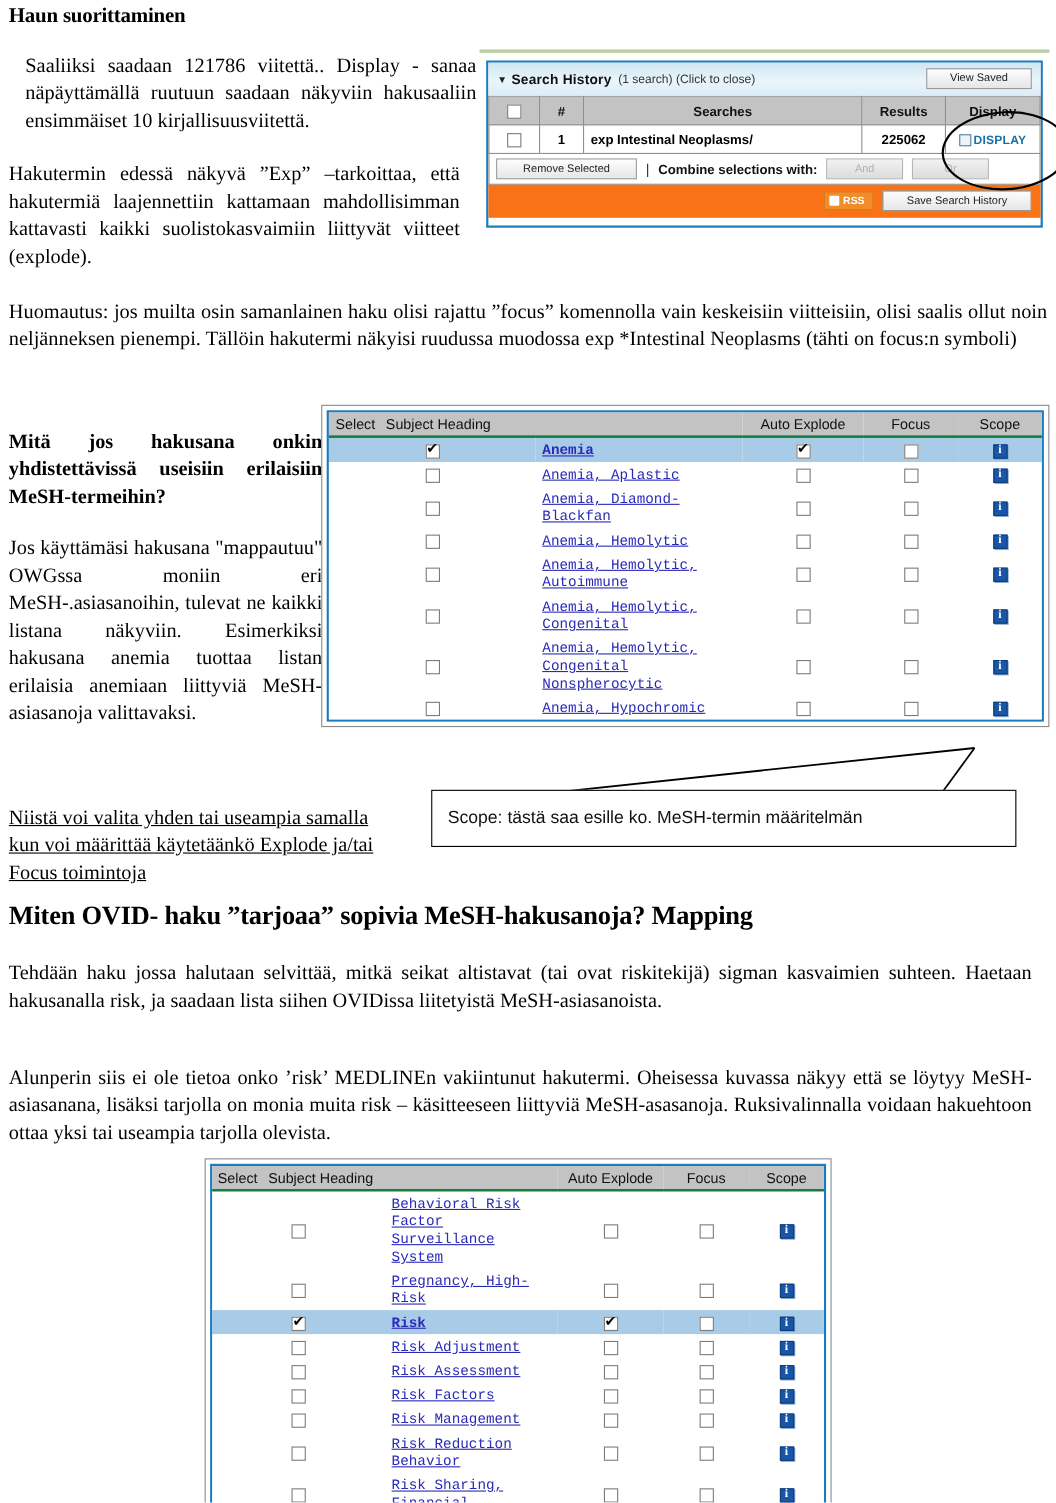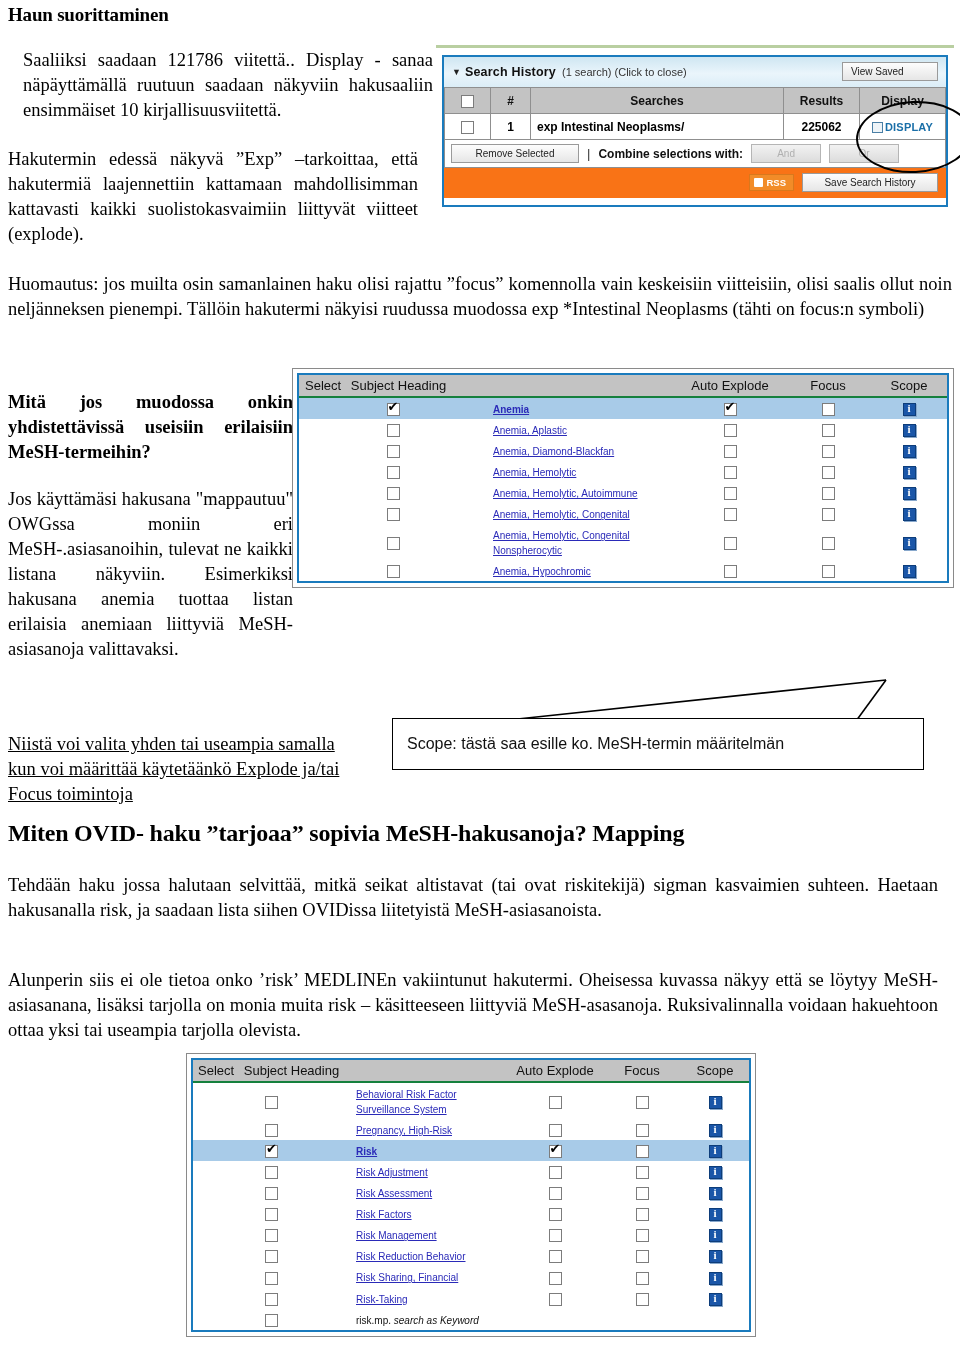--- a/index.html
+++ b/index.html
@@ -56,21 +56,21 @@
   .sh-title{ font-weight:bold; font-size:12.5px; color:#111; letter-spacing:0.2px;}
   .sh-sub{ font-size:11px; color:#333; margin-left:6px; }
   .btn-3d{
     background:linear-gradient(to bottom,#fdfdfd,#e6e6e6);
     border:1px solid #9a9a9a;
     font-size:10px; color:#222;
     padding:3px 8px;
     font-family:"Liberation Sans", sans-serif;
     white-space:nowrap;
   }
-  .sh-viewsaved{ position:absolute; right:8px; top:5px; width:96px; text-align:left; }
+  .sh-viewsaved{ position:absolute; right:8px; top:5px; width:96px; text-align:center; }
 
   .sh-table{ width:100%; border-collapse:collapse; table-layout:fixed; }
   .sh-table th, .sh-table td{
     border:1px solid #8f8f8f;
     font-size:12px; height:26px; padding:0 6px;
   }
   .sh-table th{
     background:#c3c3c3; font-weight:bold; color:#111; font-size:12px;
   }
   .sh-table td{ background:#fff; }
@@ -137,22 +137,22 @@
     border-bottom:2px solid #15803d;
     font-family:"Liberation Sans", sans-serif;
   }
   .mesh-tbl td{
     padding:3px 6px; font-size:13px; background:#fff;
     font-family:"Liberation Sans", sans-serif;
     vertical-align:middle;
   }
   .mesh-tbl tr.sel td{ background:#a8cbe8; }
   .mesh-term{
-    color:#2a2ab8; text-decoration:underline; font-size:10px;
-    font-family:Liberation Sans, sans-serif;
+    color:#2a2ab8; text-decoration:underline; font-size:13px;
+    font-family:Liberation Mono, monospace;
   }
   .mesh-term.boldsel{ font-weight:bold; }
   .mesh-term.plain{ color:#111; text-decoration:none; }
   .mesh-term.plain i{ font-style:italic; }
   .c-sel{ width:40px; text-align:center; }
   .c-ae{ width:110px; text-align:center; }
   .c-fo{ width:86px; text-align:center; }
   .c-sc{ width:76px; text-align:center; }
   th.c-ae, th.c-fo, th.c-sc{ text-align:center; }
   .scope-ico{
@@ -238,21 +238,21 @@
         </span>
         <span class="btn-3d" style="width:136px; text-align:center;">Save Search History</span>
       </div>
     </div>
 
     <div class="ellipse-annot" style="left:420px; top:53px; width:116px; height:72px; transform:rotate(-3deg);"></div>
   </div>
 
   <div class="body-text" style="left:8px; top:272px; width:944px;">Huomautus: jos muilta osin samanlainen haku olisi rajattu ”focus” komennolla vain keskeisiin viitteisiin, olisi saalis ollut noin neljänneksen pienempi. Tällöin hakutermi näkyisi ruudussa muodossa exp *Intestinal Neoplasms (tähti on focus:n symboli)</div>
 
-  <div class="body-text" style="left:8px; top:390px; width:285px; font-weight:bold;">Mitä jos muodossa onkin yhdistettävissä useisiin erilaisiin MeSH-termeihin?</div>
+  <div class="body-text" style="left:8px; top:390px; width:285px; font-weight:bold;">Mitä jos hakusana onkin yhdistettävissä useisiin erilaisiin MeSH-termeihin?</div>
 
   <div class="body-text" style="left:8px; top:487px; width:285px;">Jos käyttämäsi hakusana "mappautuu" OWGssa moniin eri MeSH-.asiasanoihin, tulevat ne kaikki listana näkyviin. Esimerkiksi hakusana anemia tuottaa  listan erilaisia anemiaan liittyviä MeSH-asiasanoja valittavaksi.</div>
 
   <div class="body-text nojust" style="left:8px; top:732px; width:348px;text-decoration:underline;">Niistä voi valita yhden tai useampia samalla kun voi määrittää käytetäänkö Explode ja/tai Focus toimintoja</div>
 
   <div class="mesh" id="mesh-anemia" style="left:292px; top:368px; width:662px;">
     <div class="mesh-inner">
       <table class="mesh-tbl">
         <thead>
           <tr>

